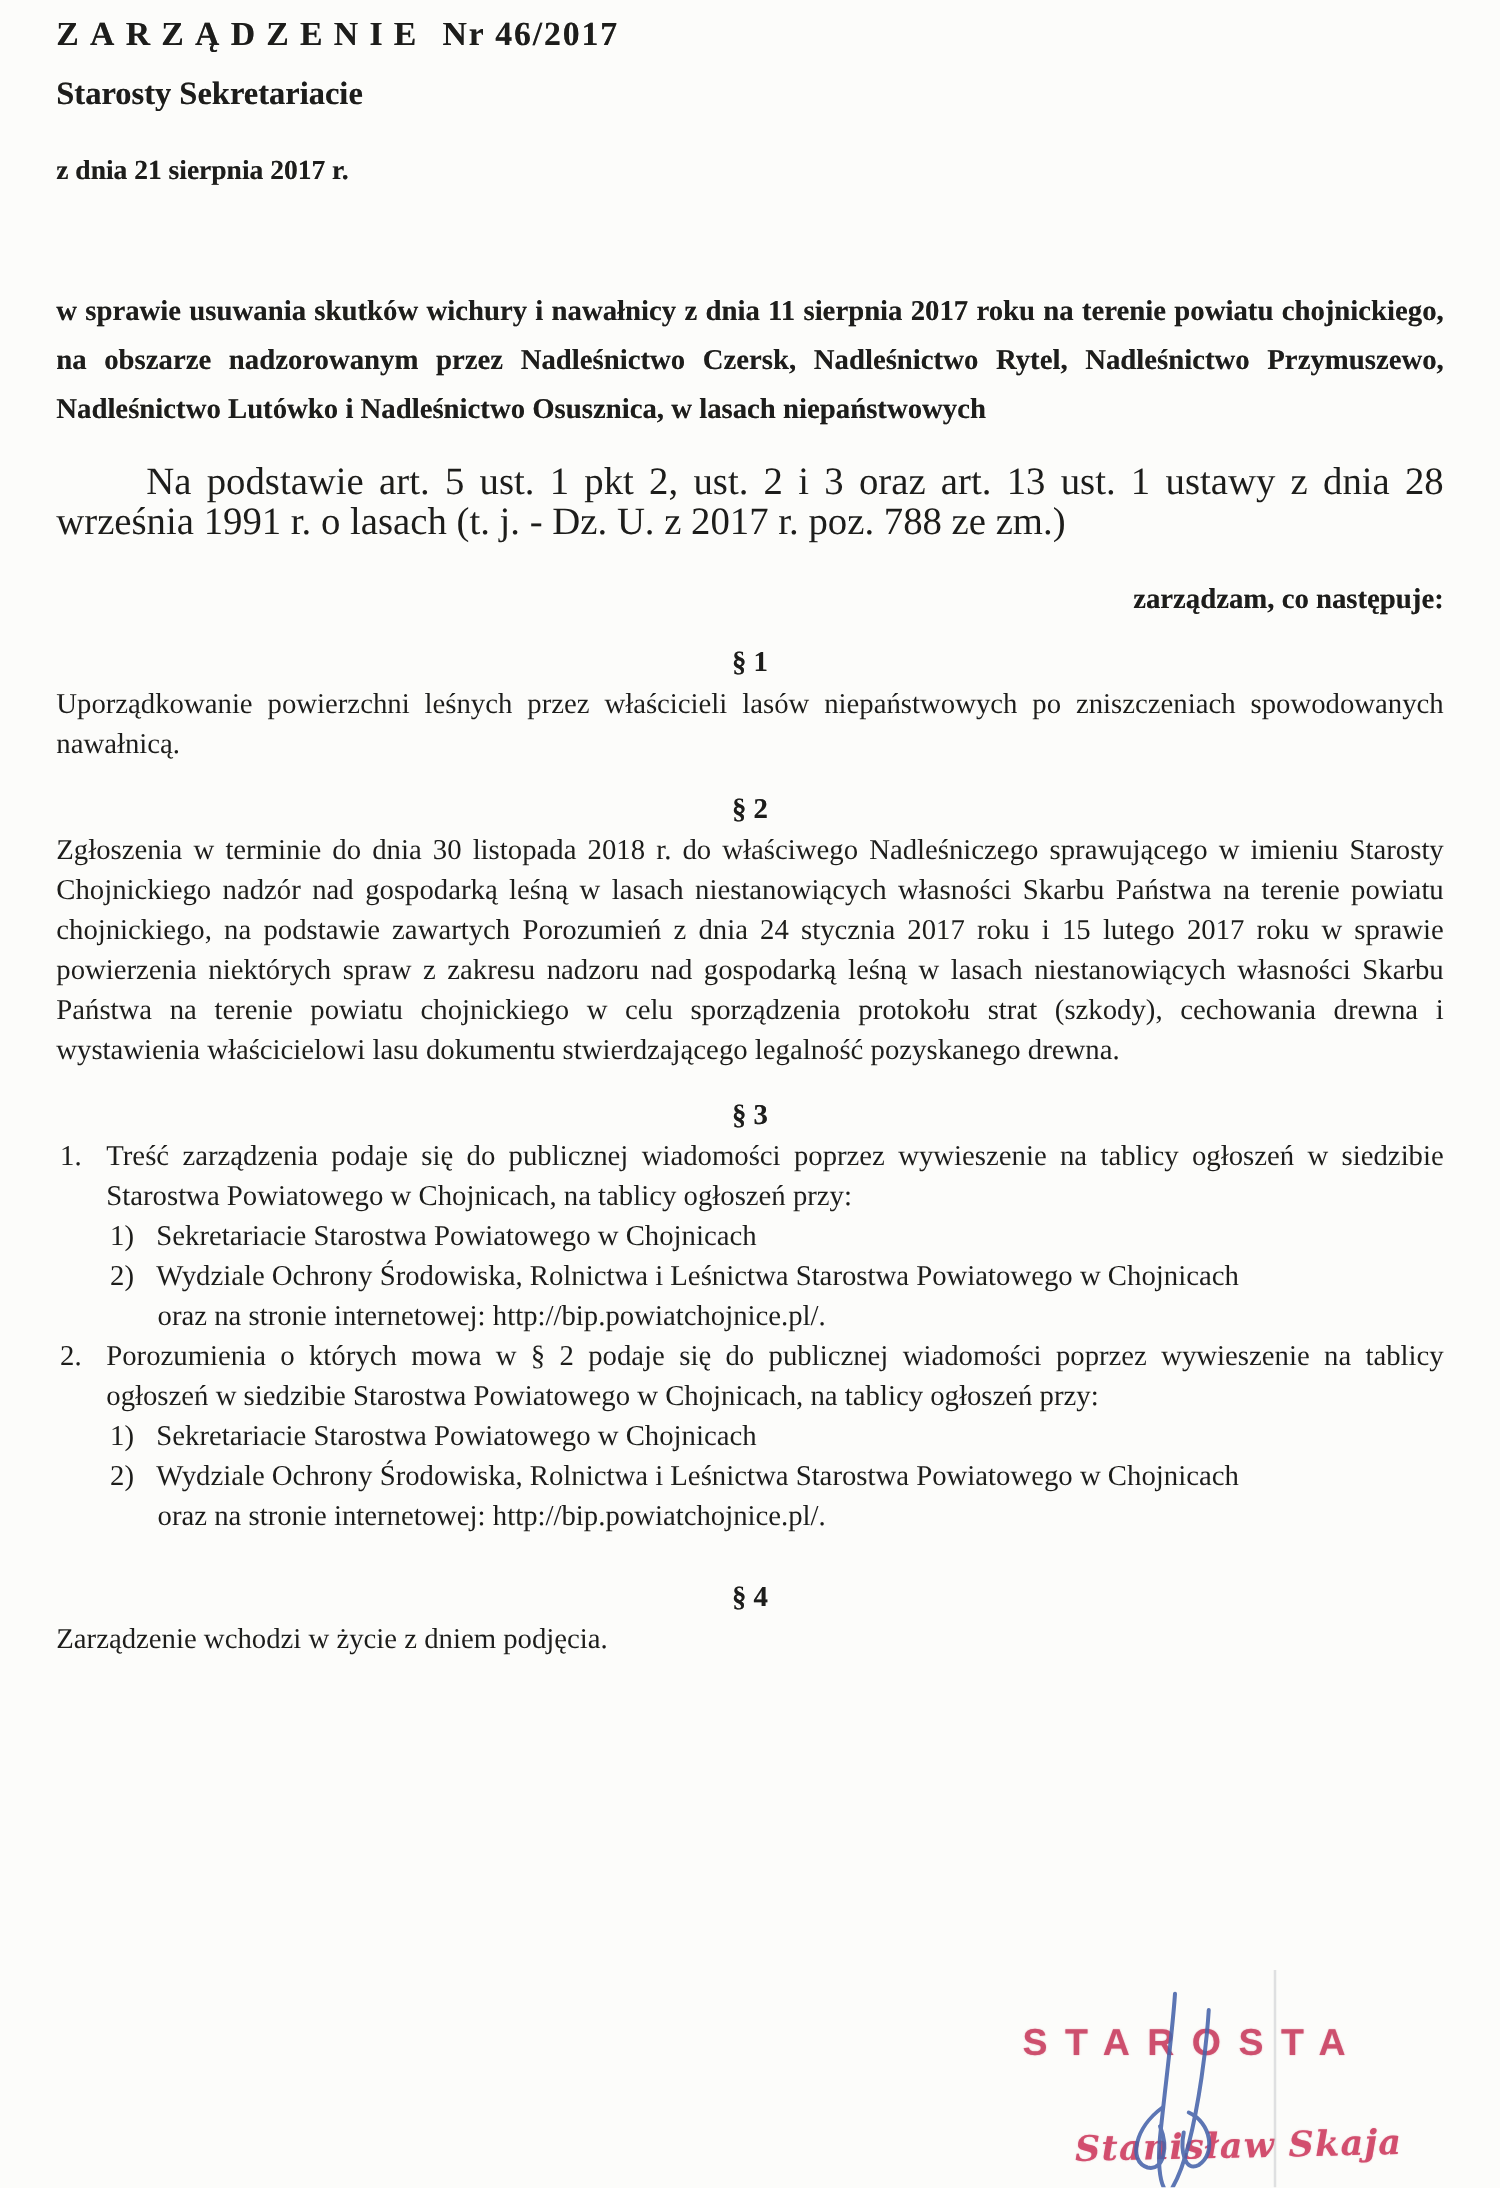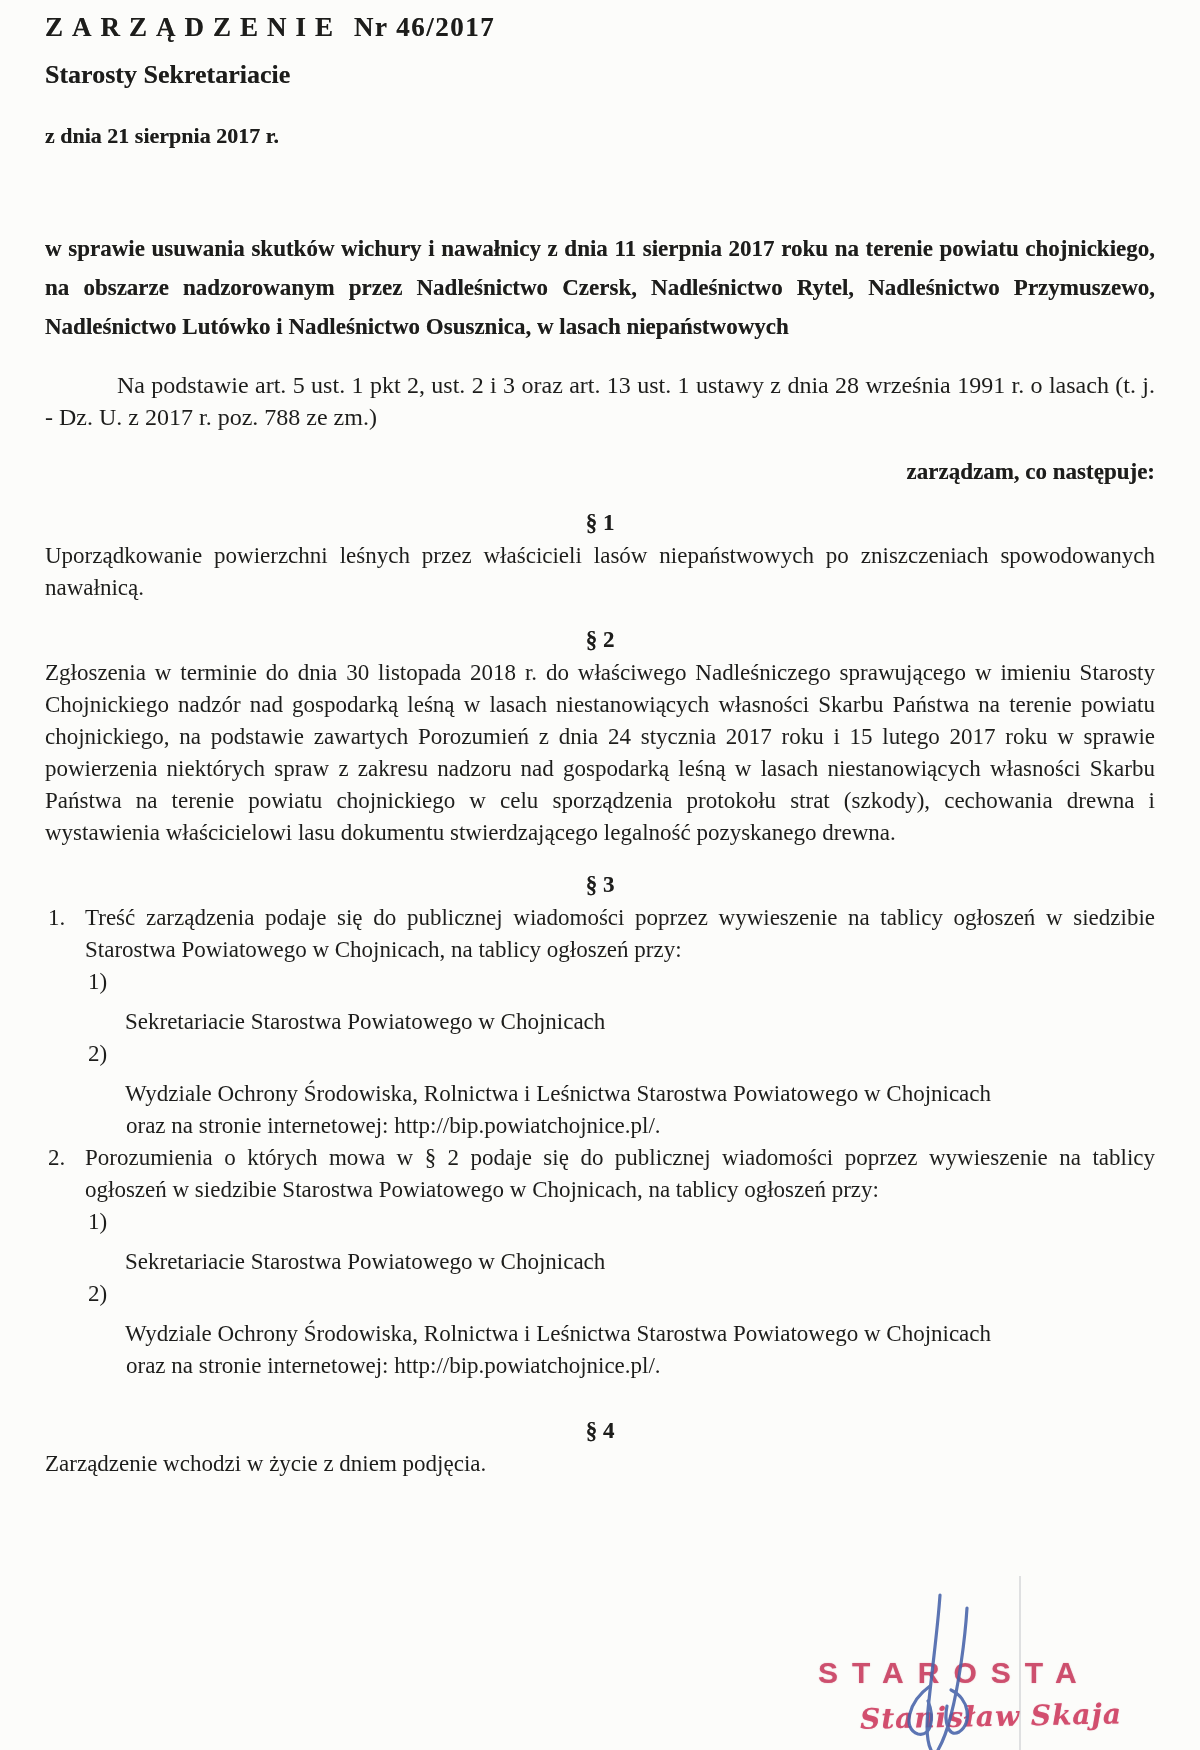--- a/index.html
+++ b/index.html
@@ -16,45 +16,44 @@
     text-shadow:0 0 .5px rgba(20,20,20,.55);}
   .title-line .spaced{letter-spacing:9px;}
   .title-line .num{letter-spacing:1.5px;margin-left:12px;}
   .issuer{font-size:26px;line-height:30px;margin-top:17px;
     text-shadow:0 0 .5px rgba(20,20,20,.55);}
   .dateline{font-size:22px;line-height:30px;margin-top:31px;
     text-shadow:0 0 .5px rgba(20,20,20,.55);}
   
   .subject{margin-top:78px;font-weight:bold;font-size:23px;line-height:39px;
     text-align:justify;text-shadow:0 0 .4px rgba(20,20,20,.5);}
-  .legal{margin-top:15px;font-size:24px;line-height:32px;text-align:justify;
+  .legal{margin-top:15px;font-size:31px;line-height:32px;text-align:justify;
     text-indent:72px;}
   .order-clause{margin-top:24px;text-align:right;font-weight:bold;font-size:23px;
     line-height:30px;text-shadow:0 0 .4px rgba(20,20,20,.5);}
   .sec-mark{text-align:center;font-weight:bold;font-size:23px;line-height:30px;
     margin-top:21px;margin-bottom:2px;text-shadow:0 0 .4px rgba(20,20,20,.5);}
   .sec-text{font-size:23px;line-height:32px;text-align:justify;}
   .sec-mark.last{margin-top:34px;}
   
   .olist{font-size:23px;line-height:32px;}
   .list-item{display:flex;align-items:flex-start;}
   .li-no{flex:none;width:40px;padding-left:3px;box-sizing:border-box;}
   .li-body{flex:1;text-align:justify;}
   .sub-item{display:flex;align-items:flex-start;margin-left:43px;}
   .sub-no{flex:none;width:37px;}
-  .sub-body{flex:1;text-align:justify;margin-top:40px;}
+  .sub-body{flex:1;text-align:justify;}
   .web-line{margin-left:81px;}
   
   .stamp-title{
     position:absolute;left:818px;top:1618px;
     font-family:"Liberation Sans","DejaVu Sans",sans-serif;
     font-weight:bold;font-size:30px;letter-spacing:14px;
     color:rgba(203,73,104,.92);
     text-shadow:0 0 1.2px rgba(203,73,104,.55);
-    margin-top:38px;
   }
   .stamp-name{
     position:absolute;left:860px;top:1700px;
     font-family:"DejaVu Serif","Liberation Serif",serif;
     font-style:italic;font-weight:bold;font-size:28px;letter-spacing:1px;
     color:rgba(209,74,106,.95);
     text-shadow:0 0 1px rgba(209,74,106,.5);
     transform:rotate(-1.2deg);
   }
   .signature-svg{position:absolute;left:878px;top:1592px;}

